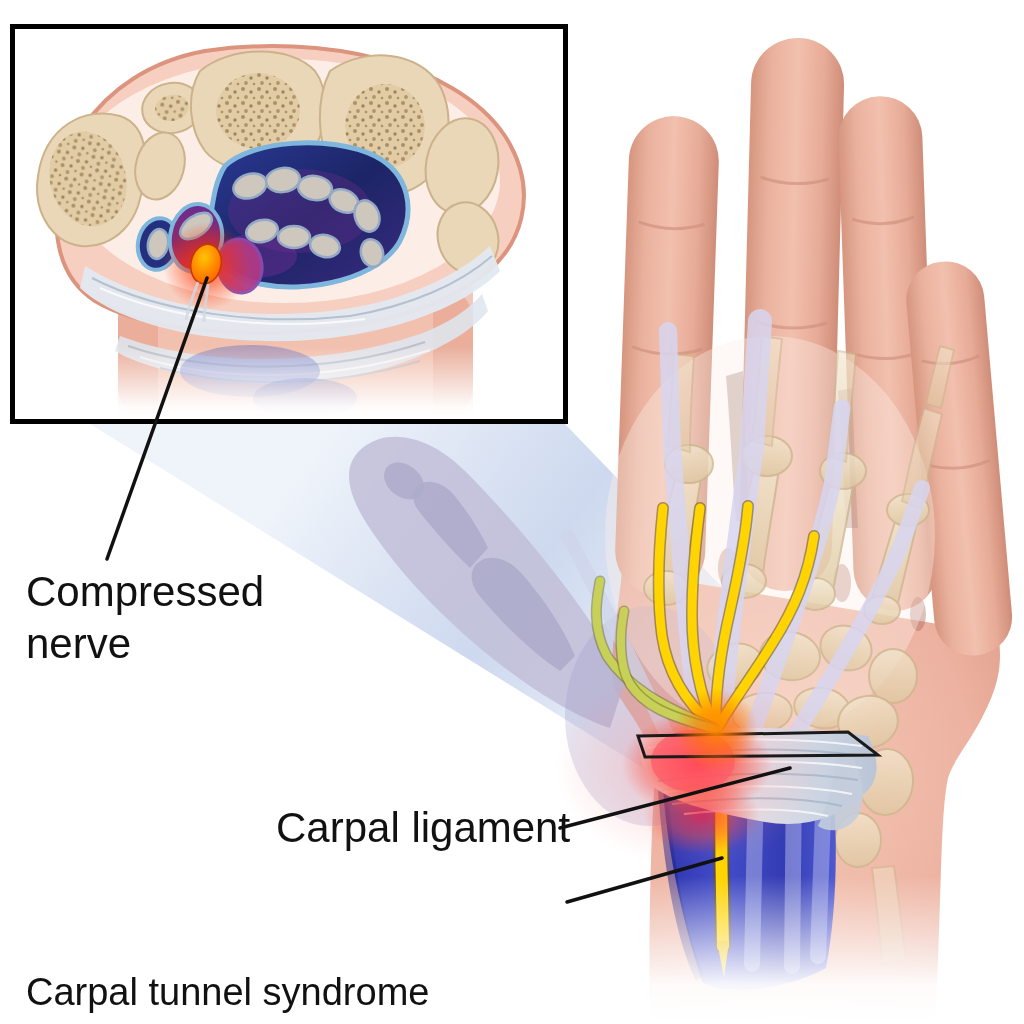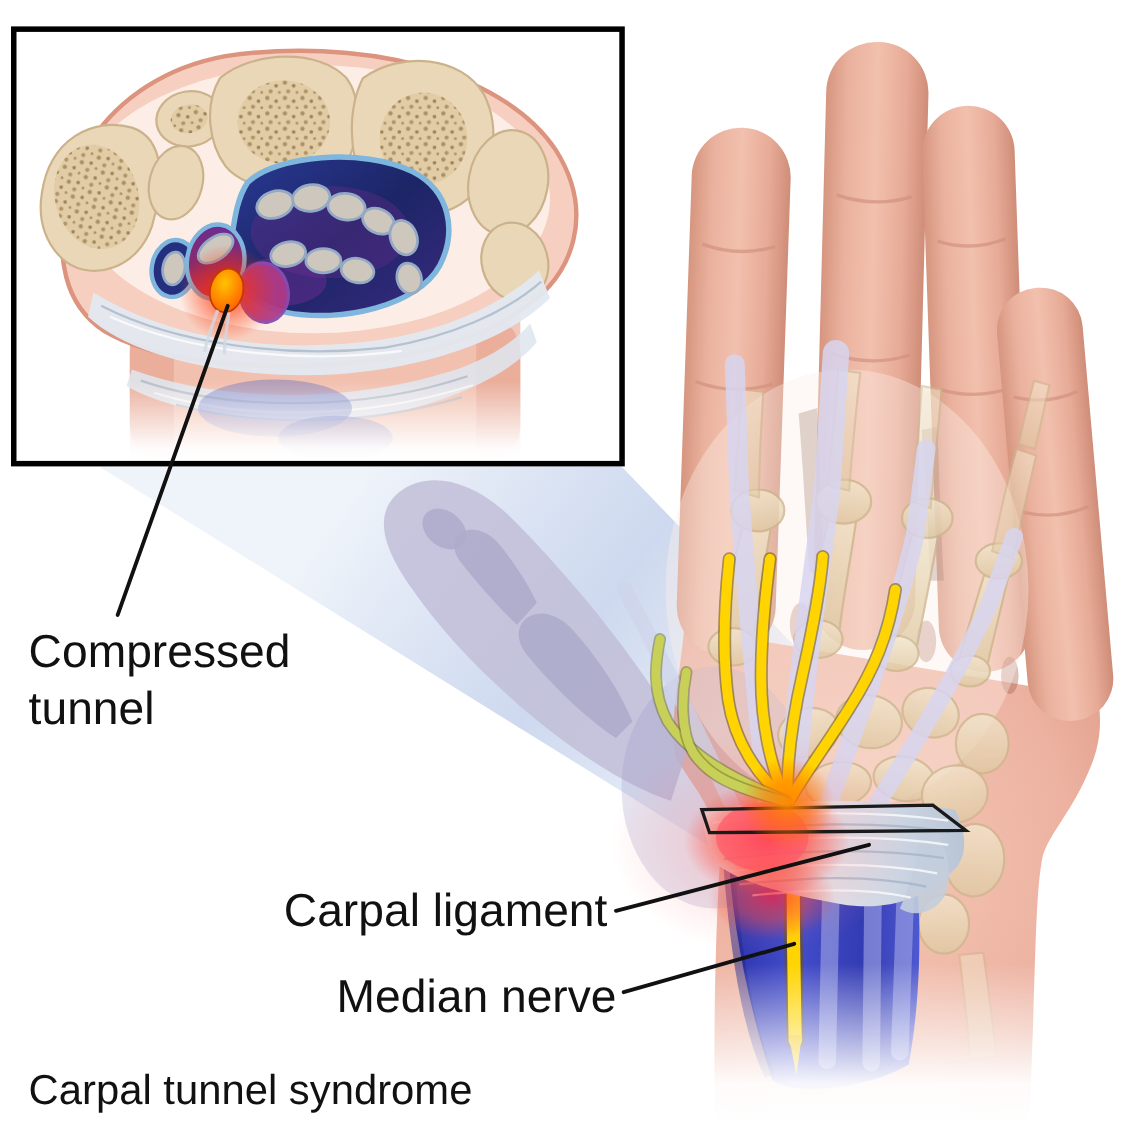--- a/index.html
+++ b/index.html
@@ -362,18 +362,17 @@
     <rect x="12.5" y="10.5" width="553" height="395" fill="none" stroke="#000" stroke-width="5"></rect>
   </g>
 
   <line class="callout" x1="207" y1="262" x2="107" y2="543"></line>
   <line class="callout" x1="560" y1="812" x2="790" y2="752"></line>
   <line class="callout" x1="567" y1="886" x2="722" y2="842"></line>
 </svg>
 
 <div class="lbl" style="left:26px;top:550px;">
   <div>Compressed</div>
-  <div>tunnel</div>
+  <div>nerve</div>
 </div>
-<div class="lbl right" style="left:258px;top:786px;width:294px;text-align:center;">Carpal ligament</div>
-<div class="lbl right" style="left:306px;top:864px;width:254px;">Median nerve</div>
+<div class="lbl right" style="left:276px;top:786px;width:294px;text-align:center;">Carpal ligament</div>
 <div class="title" style="left:26px;top:956px;">Carpal tunnel syndrome</div>
 </div>
 
 </body></html>

